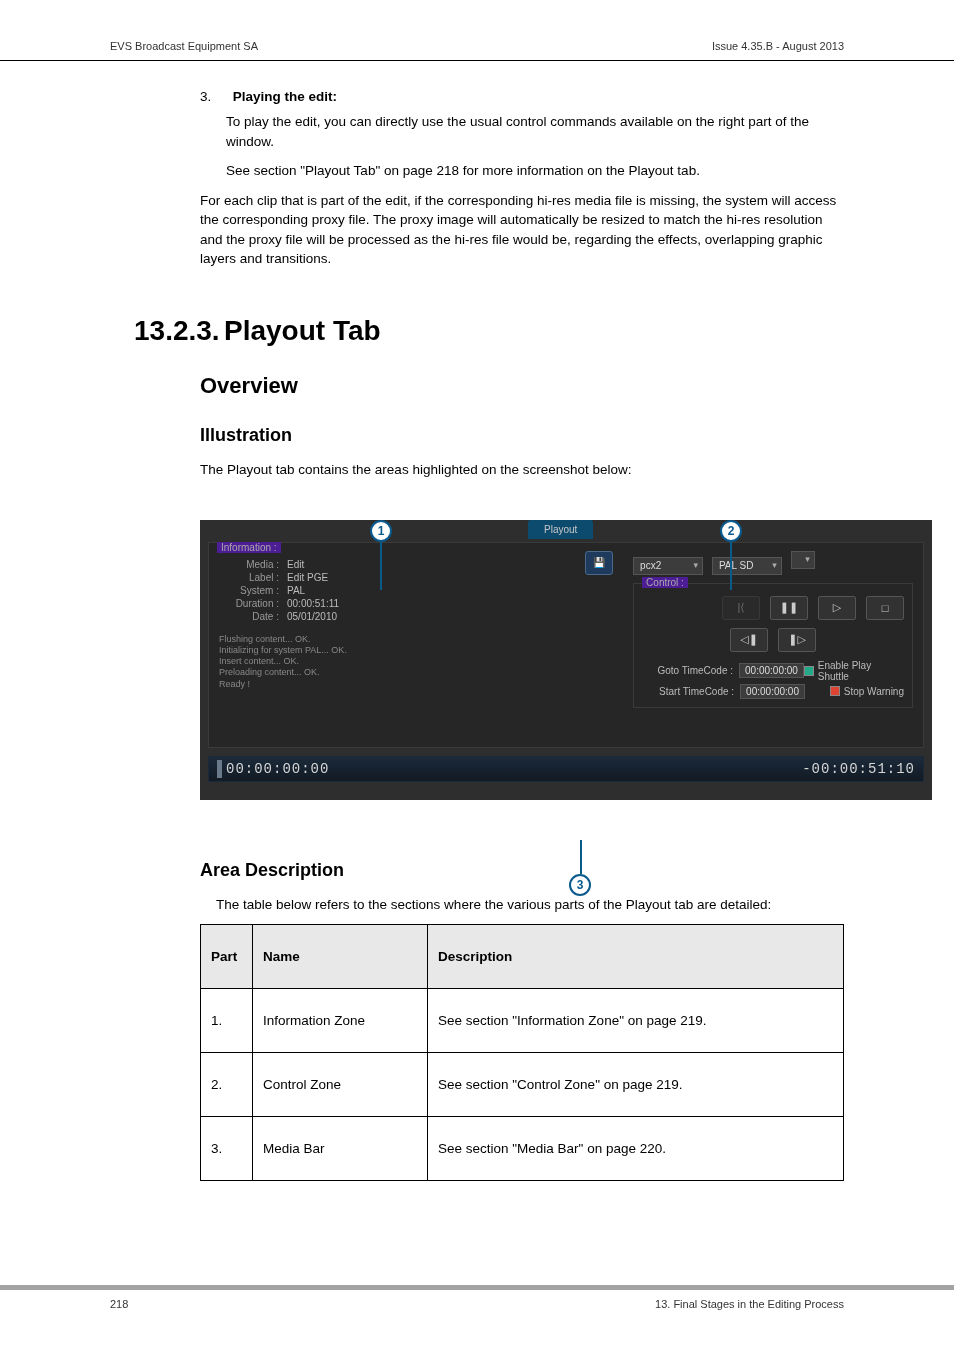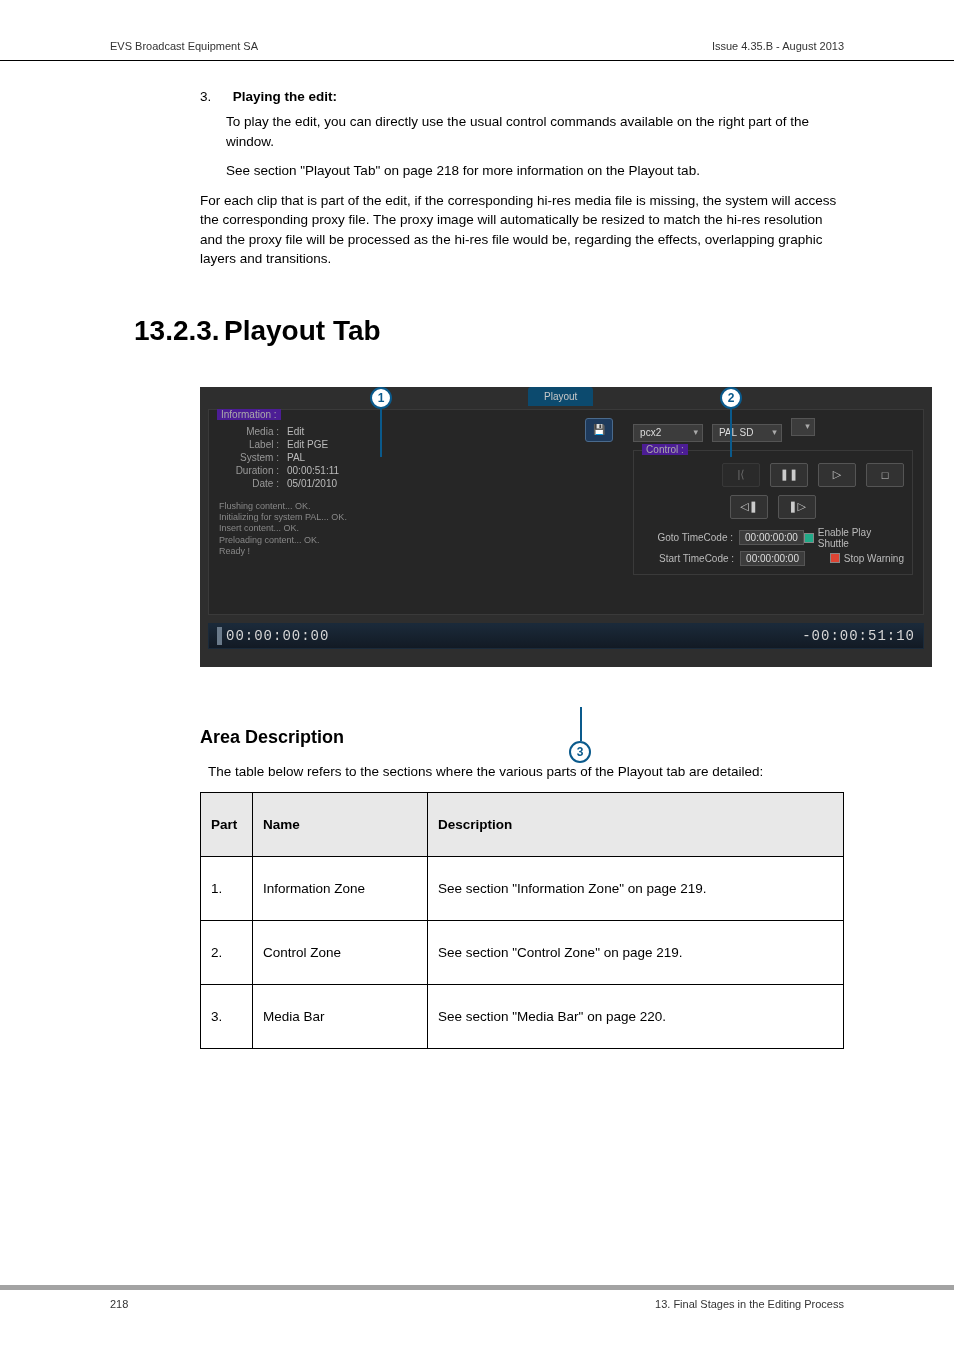--- a/index.html
+++ b/index.html
@@ -198,21 +198,21 @@
     font-family: "Courier New", monospace;
     font-size: 14px;
     letter-spacing: 1px;
     justify-content: space-between;
     padding: 0 8px;
   }
   .media-bar .left { display: flex; align-items: center; gap: 4px; }
   .media-cursor { width: 5px; height: 18px; background: #6a7a8a; }
 
   
-  .table-intro { font-size: 13.5px; line-height: 1.45; margin: 0 0 10px 8px; }
+  .table-intro { font-size: 13.5px; line-height: 1.45; margin: 0 0 10px 16px; }
   table.parts {
     width: 100%;
     border-collapse: collapse;
     font-size: 13.5px;
   }
   table.parts th, table.parts td {
     border: 1px solid #000;
     padding: 24px 10px;
     text-align: left;
     vertical-align: top;
@@ -252,20 +252,25 @@
     <p class="indent2 para">To play the edit, you can directly use the usual control commands available on the right part of the window.</p>
     <p class="indent2 para">See section "Playout Tab" on page 218 for more information on the Playout tab.</p>
 
     <p class="indent1 para" style="margin-left:90px;">For each clip that is part of the edit, if the corresponding hi-res media file is missing, the system will access the corresponding proxy file. The proxy image will automatically be resized to match the hi-res resolution and the proxy file will be processed as the hi-res file would be, regarding the effects, overlapping graphic layers and transitions.</p>
 
     <div class="h1-row">
       <div class="h1-num">13.2.3.</div>
       <div class="h1-text">Playout Tab</div>
     </div>
 
+    <div class="indent1">
+      <h2 class="h2">Overview</h2>
+      <h3 class="h3">Illustration</h3>
+      <p class="para">The Playout tab contains the areas highlighted on the screenshot below:</p>
+    </div>
 
     <div class="ui-wrap">
       <div class="bubble" style="top:0; left:170px;">1</div>
       <div class="bubble-line" style="top:22px; left:180px; height:48px;"></div>
       <div class="bubble" style="top:0; left:520px;">2</div>
       <div class="bubble-line" style="top:22px; left:530px; height:48px;"></div>
 
       <div class="ui-panel">
         <div class="tab">Playout</div>
 

